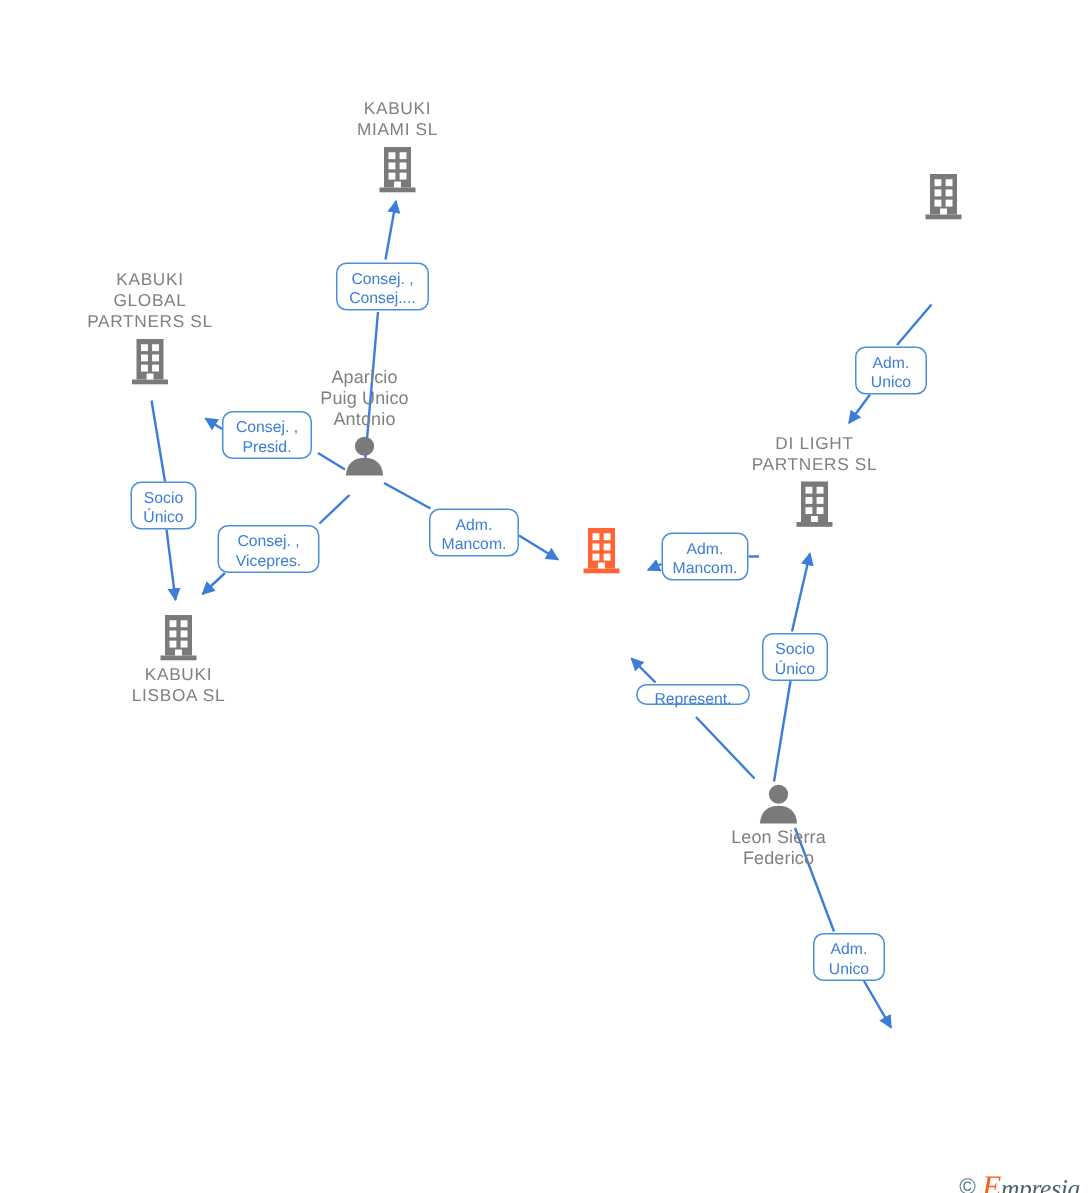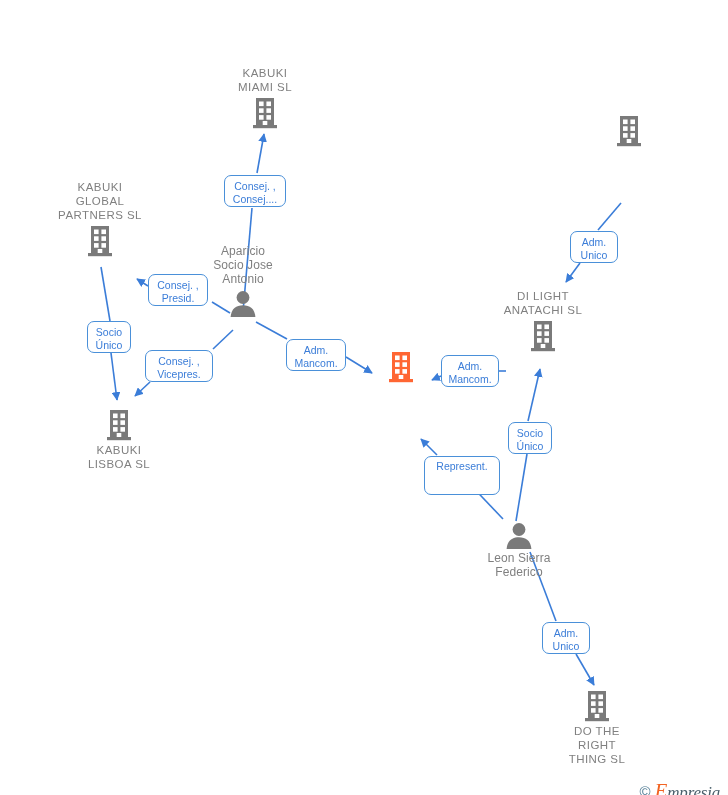--- a/index.html
+++ b/index.html
@@ -186,21 +186,21 @@
         <rect x="17.4" y="12.3" width="4.6" height="4.6" fill="#ffffff"></rect>
         <rect x="10" y="19.1" width="4.6" height="4.6" fill="#ffffff"></rect>
         <rect x="17.4" y="19.1" width="4.6" height="4.6" fill="#ffffff"></rect>
         <rect x="13.7" y="25" width="4.6" height="4" fill="#ffffff"></rect>
       </svg>
     </span>
   </div>
 
   <div class="node person label-above" style="left:243px; top:232px;">
     <span class="node-label">Aparicio
-Socio Jose
+Puig Unico
 Antonio</span>
     <span class="glyph">
       <svg width="30" height="30" viewBox="0 0 30 30" aria-hidden="true">
         <circle cx="15" cy="9.5" r="6.4" fill="#7a7a7a"></circle>
         <path d="M 2.6 29 C 3.2 20.6 8.3 17.2 15 17.2 C 21.7 17.2 26.8 20.6 27.4 29 Z" fill="#7a7a7a"></path>
       </svg>
     </span>
   </div>
 
   <div class="node" style="left:119px; top:396px;">
@@ -248,21 +248,21 @@
         <rect x="17.4" y="12.3" width="4.6" height="4.6" fill="#ffffff"></rect>
         <rect x="10" y="19.1" width="4.6" height="4.6" fill="#ffffff"></rect>
         <rect x="17.4" y="19.1" width="4.6" height="4.6" fill="#ffffff"></rect>
         <rect x="13.7" y="25" width="4.6" height="4" fill="#ffffff"></rect>
       </svg>
     </span>
   </div>
 
   <div class="node label-above" style="left:543px; top:277px;">
     <span class="node-label">DI LIGHT
-ANATACHI SL</span>
+PARTNERS SL</span>
     <span class="glyph">
       <svg width="32" height="34" viewBox="0 0 32 34" aria-hidden="true">
         <rect x="7" y="2" width="18" height="27" fill="#7a7a7a"></rect>
         <rect x="4" y="29" width="24" height="3.2" fill="#7a7a7a"></rect>
         <rect x="10" y="5.5" width="4.6" height="4.6" fill="#ffffff"></rect>
         <rect x="17.4" y="5.5" width="4.6" height="4.6" fill="#ffffff"></rect>
         <rect x="10" y="12.3" width="4.6" height="4.6" fill="#ffffff"></rect>
         <rect x="17.4" y="12.3" width="4.6" height="4.6" fill="#ffffff"></rect>
         <rect x="10" y="19.1" width="4.6" height="4.6" fill="#ffffff"></rect>
         <rect x="17.4" y="19.1" width="4.6" height="4.6" fill="#ffffff"></rect>
@@ -275,38 +275,20 @@
     <span class="glyph">
       <svg width="30" height="30" viewBox="0 0 30 30" aria-hidden="true">
         <circle cx="15" cy="9.5" r="6.4" fill="#7a7a7a"></circle>
         <path d="M 2.6 29 C 3.2 20.6 8.3 17.2 15 17.2 C 21.7 17.2 26.8 20.6 27.4 29 Z" fill="#7a7a7a"></path>
       </svg>
     </span>
     <span class="node-label">Leon Sierra
 Federico</span>
   </div>
 
-  <div class="node" style="left:597px; top:677px;">
-    <span class="glyph">
-      <svg width="32" height="34" viewBox="0 0 32 34" aria-hidden="true">
-        <rect x="7" y="2" width="18" height="27" fill="#7a7a7a"></rect>
-        <rect x="4" y="29" width="24" height="3.2" fill="#7a7a7a"></rect>
-        <rect x="10" y="5.5" width="4.6" height="4.6" fill="#ffffff"></rect>
-        <rect x="17.4" y="5.5" width="4.6" height="4.6" fill="#ffffff"></rect>
-        <rect x="10" y="12.3" width="4.6" height="4.6" fill="#ffffff"></rect>
-        <rect x="17.4" y="12.3" width="4.6" height="4.6" fill="#ffffff"></rect>
-        <rect x="10" y="19.1" width="4.6" height="4.6" fill="#ffffff"></rect>
-        <rect x="17.4" y="19.1" width="4.6" height="4.6" fill="#ffffff"></rect>
-        <rect x="13.7" y="25" width="4.6" height="4" fill="#ffffff"></rect>
-      </svg>
-    </span>
-    <span class="node-label">DO THE
-RIGHT
-THING  SL</span>
-  </div>
 
   <div class="rel" style="left:224px; top:163px; width:62px; height:32px;">Consej. ,
 Consej....</div>
 
   <div class="rel" style="left:148px; top:262px; width:60px; height:32px;">Consej. ,
 Presid.</div>
 
   <div class="rel" style="left:145px; top:338px; width:68px; height:32px;">Consej. ,
 Vicepres.</div>
 
@@ -318,21 +300,21 @@
 
   <div class="rel" style="left:441px; top:343px; width:58px; height:32px;">Adm.
 Mancom.</div>
 
   <div class="rel" style="left:570px; top:219px; width:48px; height:32px;">Adm.
 Unico</div>
 
   <div class="rel" style="left:508px; top:410px; width:44px; height:32px;">Socio
 Único</div>
 
-  <div class="rel" style="left:424px; top:444px; width:76px; height:39px; padding-top:3px;">Represent.</div>
+  <div class="rel" style="left:424px; top:444px; width:76px; height:14px; padding-top:3px;">Represent.</div>
 
   <div class="rel" style="left:542px; top:610px; width:48px; height:32px;">Adm.
 Unico</div>
 
   <div id="watermark">
     <span class="copy">©</span>
     <span class="brand"><span class="cap">E</span><span>mpresia</span></span>
   </div>
 
 </div>

